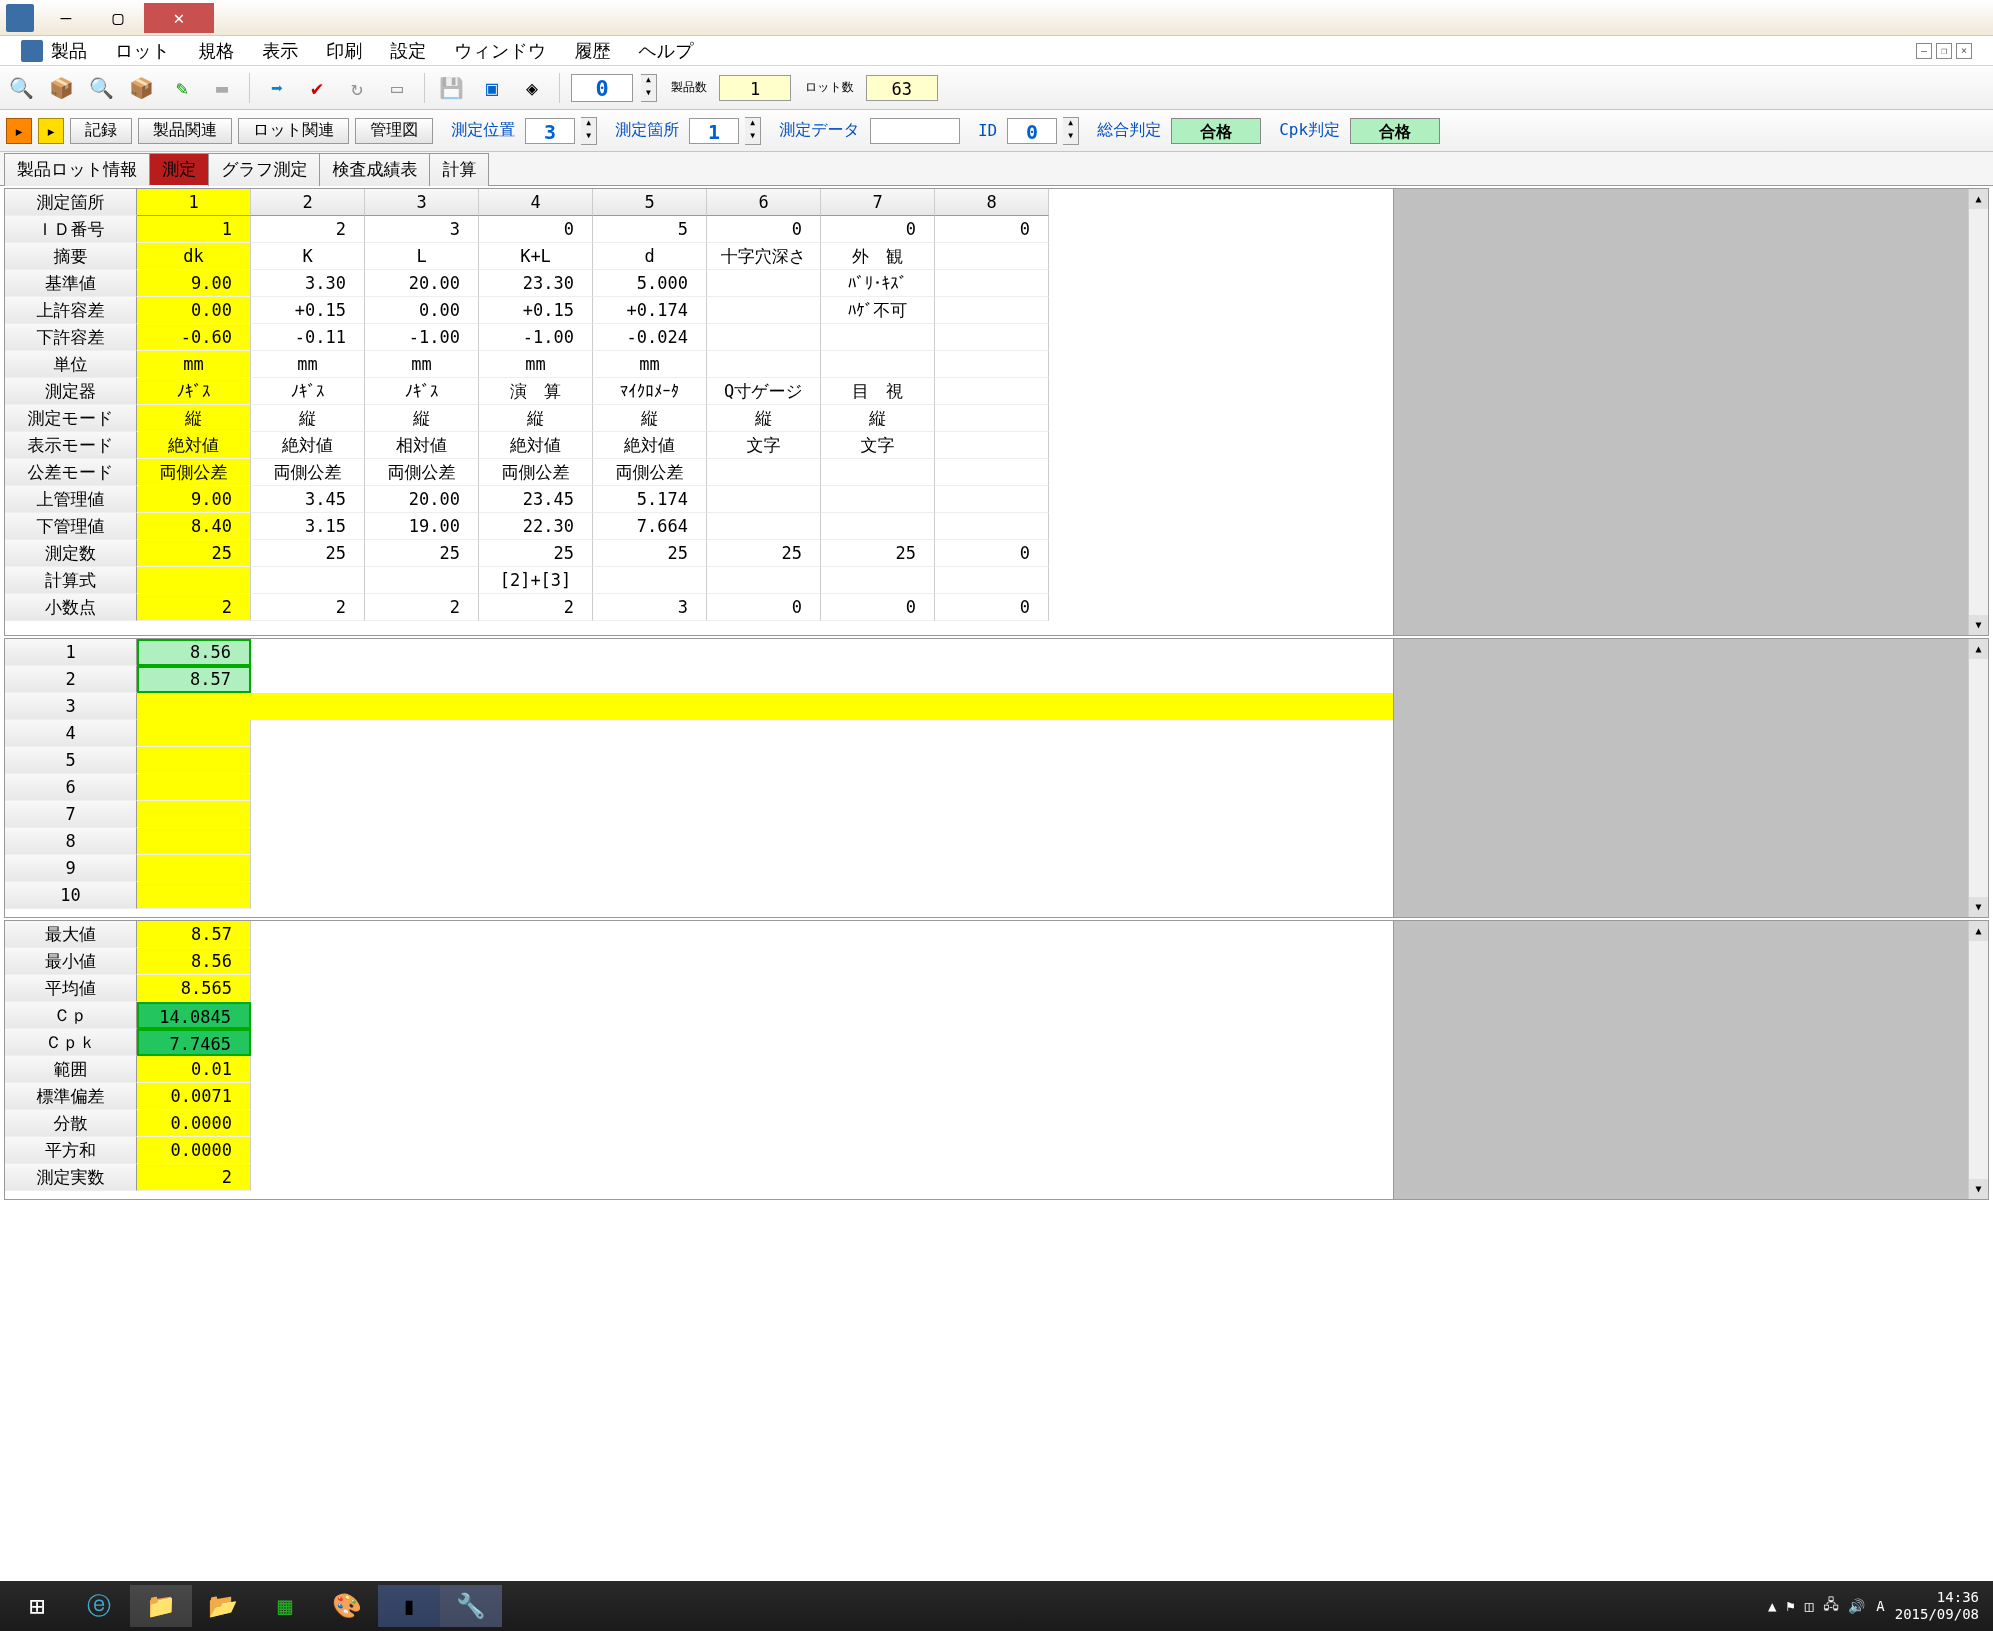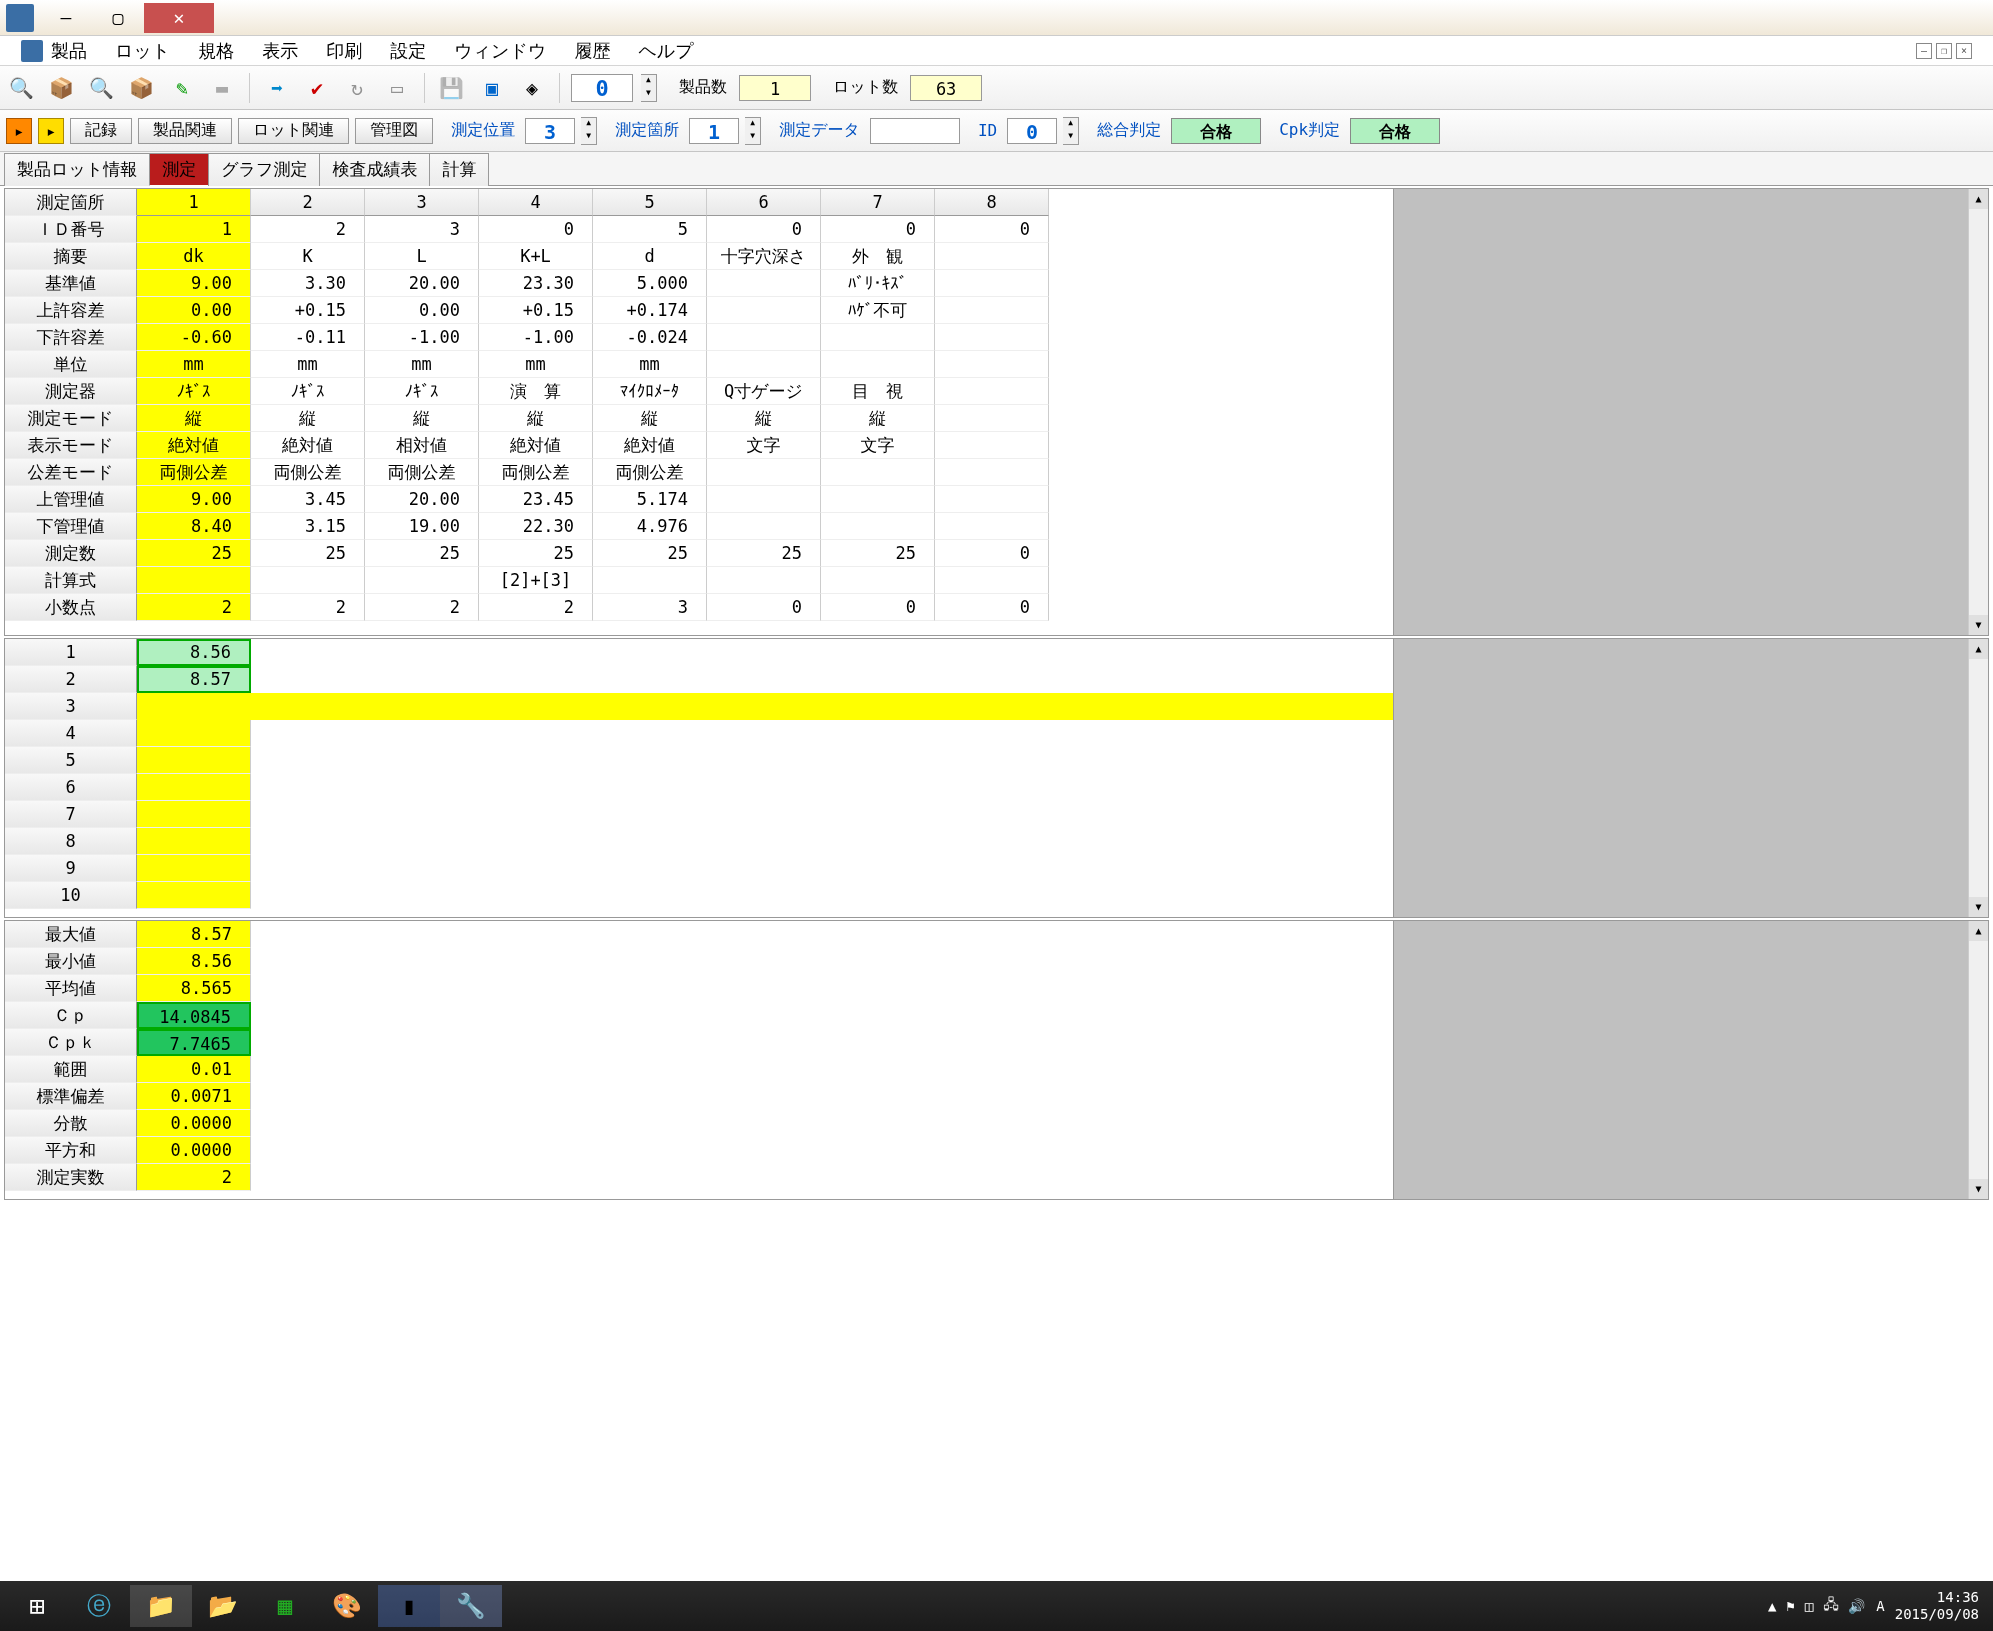--- a/index.html
+++ b/index.html
@@ -14,21 +14,21 @@
 .menubar .micon { width: 22px; height: 22px; background:#3a6ea5; border-radius:2px; margin-right:8px;}
 .menubar .mitem { margin-right: 28px; cursor: default; }
 .menubar .mdicons { margin-left:auto; display:flex; gap:4px; font-size:14px; color:#555;}
 .menubar .mdicons span{border:1px solid #888; width:16px;height:16px; display:flex;align-items:center;justify-content:center;font-size:10px;}
 .toolbar1 { height: 44px; background: linear-gradient(#fdfdfd,#f0f0f0); border-bottom: 1px solid #c5c5c5; display: flex; align-items:center; padding: 0 6px; gap:8px;}
 .tbicon { width: 32px; height: 32px; display:flex; align-items:center; justify-content:center; font-size:20px; border-radius:2px;}
 .tbsep { width:1px; height:30px; background:#ccc; margin:0 3px;}
 .numdisplay { width:62px; height:28px; border:1px solid #999; background:#fff; text-align:center; line-height:28px; color:#0060d0; font-size:22px; font-weight:bold;}
 .spinner{width:16px;height:28px;border:1px solid #999;border-left:none;display:flex;flex-direction:column;}
 .spinner div{flex:1;font-size:8px;text-align:center;background:#f0f0f0;}
-.tblabel{font-size:16px;margin-left:14px;}
+.tblabel{font-size:12px;margin-left:6px;}
 .tbval{width:72px;height:26px;border:1px solid #999;background:#ffffcc;text-align:center;line-height:26px;margin-left:4px;}
 .toolbar2 { height: 42px; background: linear-gradient(#fdfdfd,#f0f0f0); border-bottom: 1px solid #c5c5c5; display: flex; align-items:center; padding: 0 6px; gap:6px;}
 .btn { padding: 2px 14px; height:26px; background:linear-gradient(#fff,#e4e4e4); border:1px solid #999; font-size:16px; display:flex;align-items:center;}
 .boxicon{width:26px;height:26px;display:flex;align-items:center;justify-content:center;}
 .bluelbl{color:#0050c0;font-size:16px;margin-left:12px;}
 .numbox{width:50px;height:26px;border:1px solid #999;background:#fff;text-align:center;line-height:26px;margin-left:4px;}
 .numbox.blue{color:#0060d0;font-weight:bold;font-size:20px;}
 .longbox{width:90px;height:26px;border:1px solid #999;background:#fff;margin-left:4px;}
 .passbox{width:90px;height:26px;border:1px solid #888;background:#b0f0c0;text-align:center;line-height:26px;font-size:16px;font-weight:bold;margin-left:4px;}
 .tabstrip{display:flex;border-bottom:1px solid #999;padding-left:4px;background:#f5f5f5;}
@@ -268,21 +268,21 @@
         <div class="cell num">23.45</div>
         <div class="cell num">5.174</div>
         <div class="cell"></div>
         <div class="cell"></div>
         <div class="cell"></div>
         <div class="cell rowhdr">下管理値</div>
         <div class="cell yellow num">8.40</div>
         <div class="cell num">3.15</div>
         <div class="cell num">19.00</div>
         <div class="cell num">22.30</div>
-        <div class="cell num">4.976</div>
+        <div class="cell num">7.664</div>
         <div class="cell"></div>
         <div class="cell"></div>
         <div class="cell"></div>
         <div class="cell rowhdr">測定数</div>
         <div class="cell yellow num">25</div>
         <div class="cell num">25</div>
         <div class="cell num">25</div>
         <div class="cell num">25</div>
         <div class="cell num">25</div>
         <div class="cell num">25</div>

